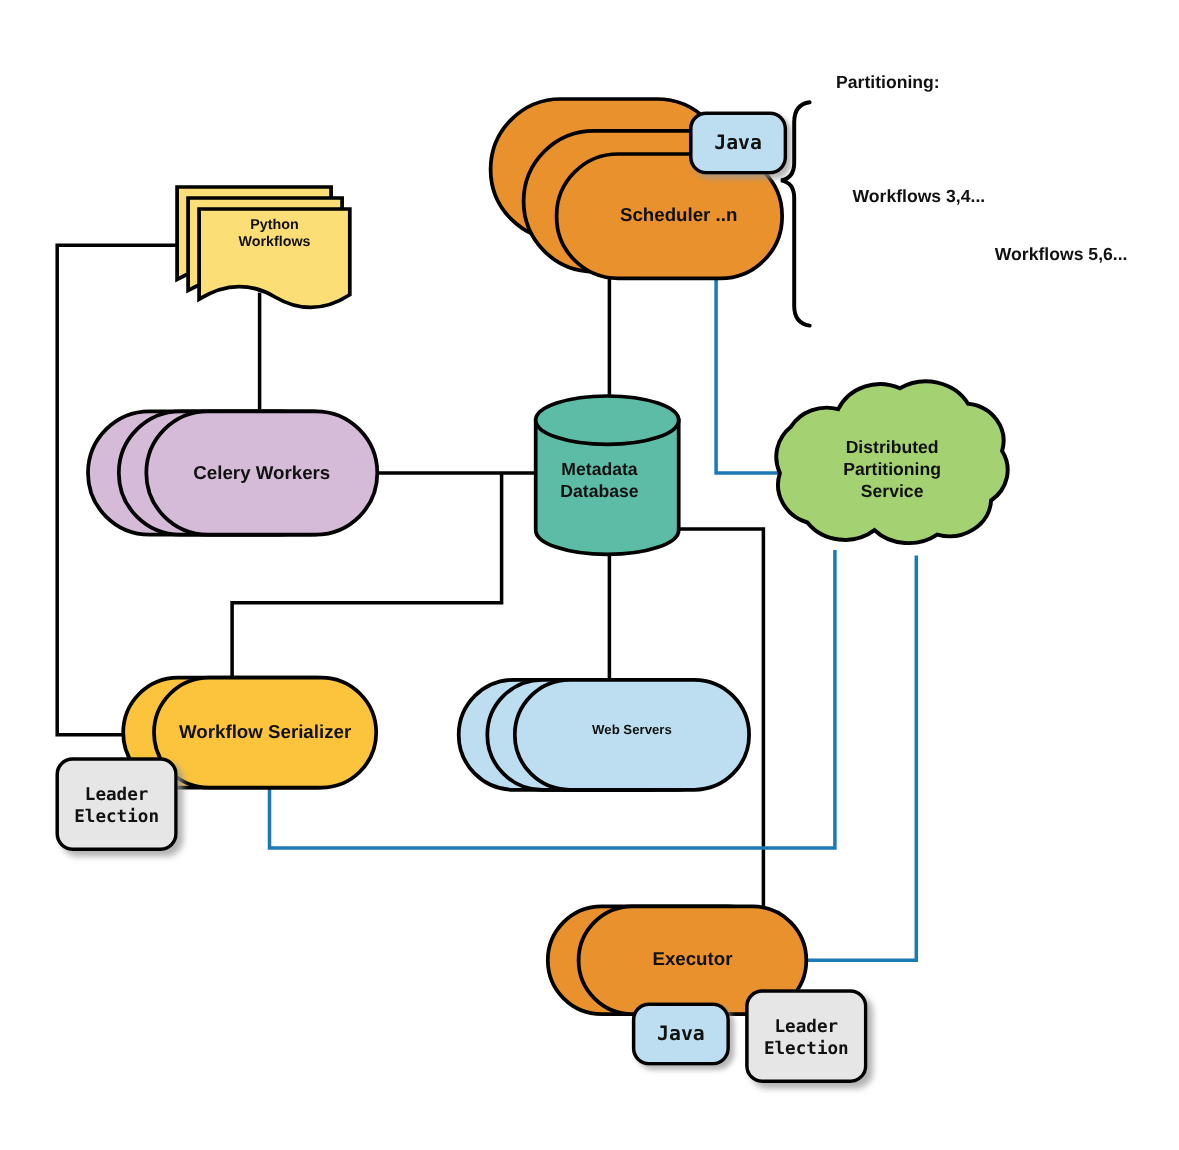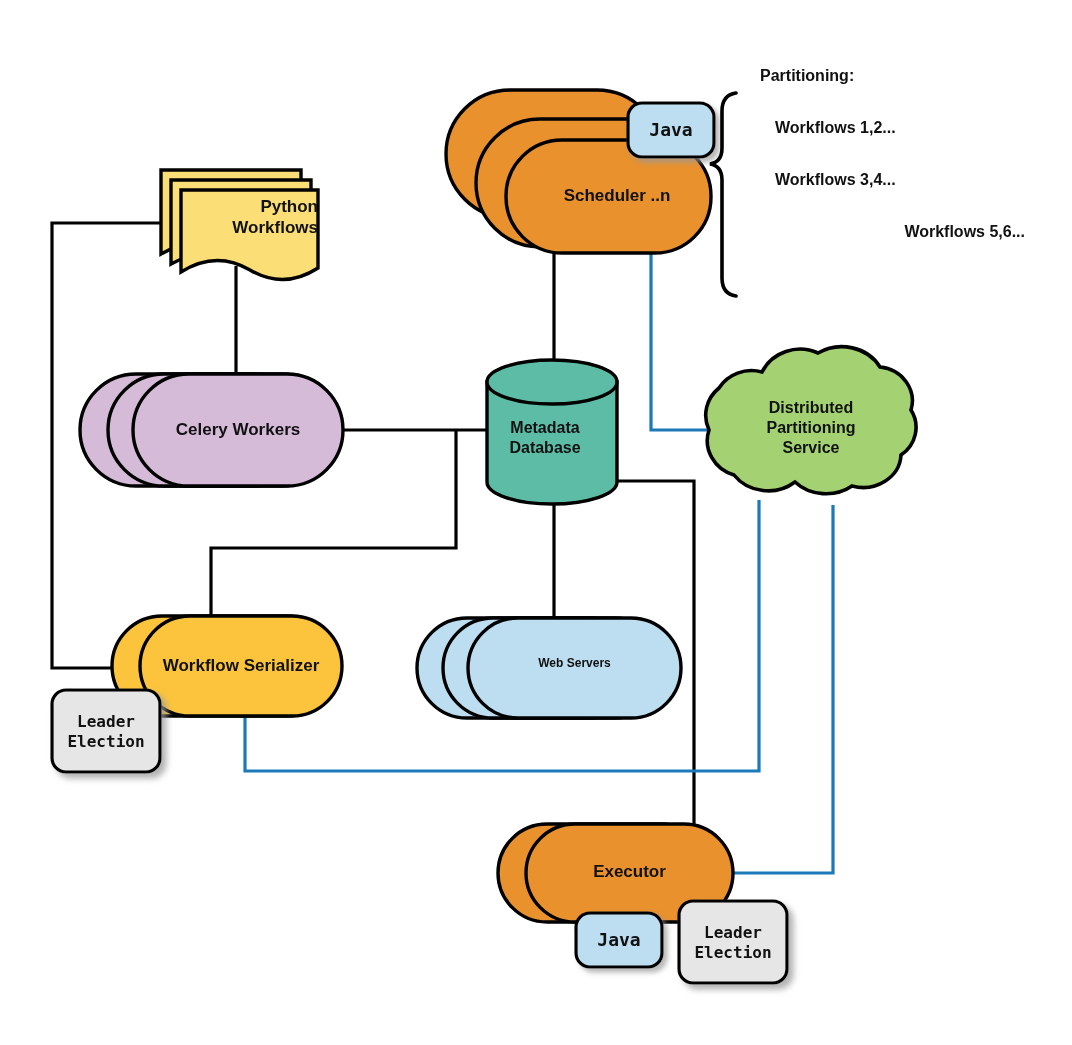--- a/index.html
+++ b/index.html
@@ -114,21 +114,21 @@
       <rect x="679" y="901" width="108" height="82" rx="14" ry="14" fill="#E6E6E6" stroke="#000" stroke-width="3.2"></rect>
     </g>
 
     <path d="M736,93
              q-14,2 -14,18 L722,148
              q0,14 -12,16
              q12,2 12,16 L722,278
              q0,16 14,18" fill="none" stroke="#000" stroke-width="3.6" stroke-linecap="round"></path>
   </svg>
 
-  <div class="lbl" style="left:181px;top:196px;width:137px;font-size:17px;text-align:right;">Python
+  <div class="lbl" style="left:181px;top:196px;width:137px;font-size:13px;">Python
 Workflows</div>
 
   <div class="lbl" style="left:506px;top:185px;width:222px;font-size:17px;">Scheduler ..n</div>
 
   <div class="lbl mono" style="left:628px;top:119px;width:86px;font-size:18px;">Java</div>
 
   <div class="lbl" style="left:133px;top:419px;width:210px;font-size:17px;">Celery Workers</div>
 
   <div class="lbl" style="left:487px;top:418px;width:116px;font-size:16px;">Metadata
 Database</div>
@@ -146,19 +146,18 @@
 
   <div class="lbl" style="left:526px;top:861px;width:207px;font-size:17px;">Executor</div>
 
   <div class="lbl mono" style="left:576px;top:929px;width:86px;font-size:18px;">Java</div>
 
   <div class="lbl mono" style="left:679px;top:923px;width:108px;font-size:16px;">Leader
 Election</div>
 
   <div class="lbl" style="left:760px;top:66px;width:250px;font-size:16px;text-align:left;">Partitioning:</div>
 
-  <div class="lbl" style="left:775px;top:118px;width:250px;font-size:16px;text-align:left;">Workflows 1,2...</div>
 
   <div class="lbl" style="left:775px;top:170px;width:250px;font-size:16px;text-align:left;">Workflows 3,4...</div>
 
   <div class="lbl" style="left:775px;top:222px;width:250px;font-size:16px;text-align:right;">Workflows 5,6...</div>
 
 </div>
 
 </body></html>

